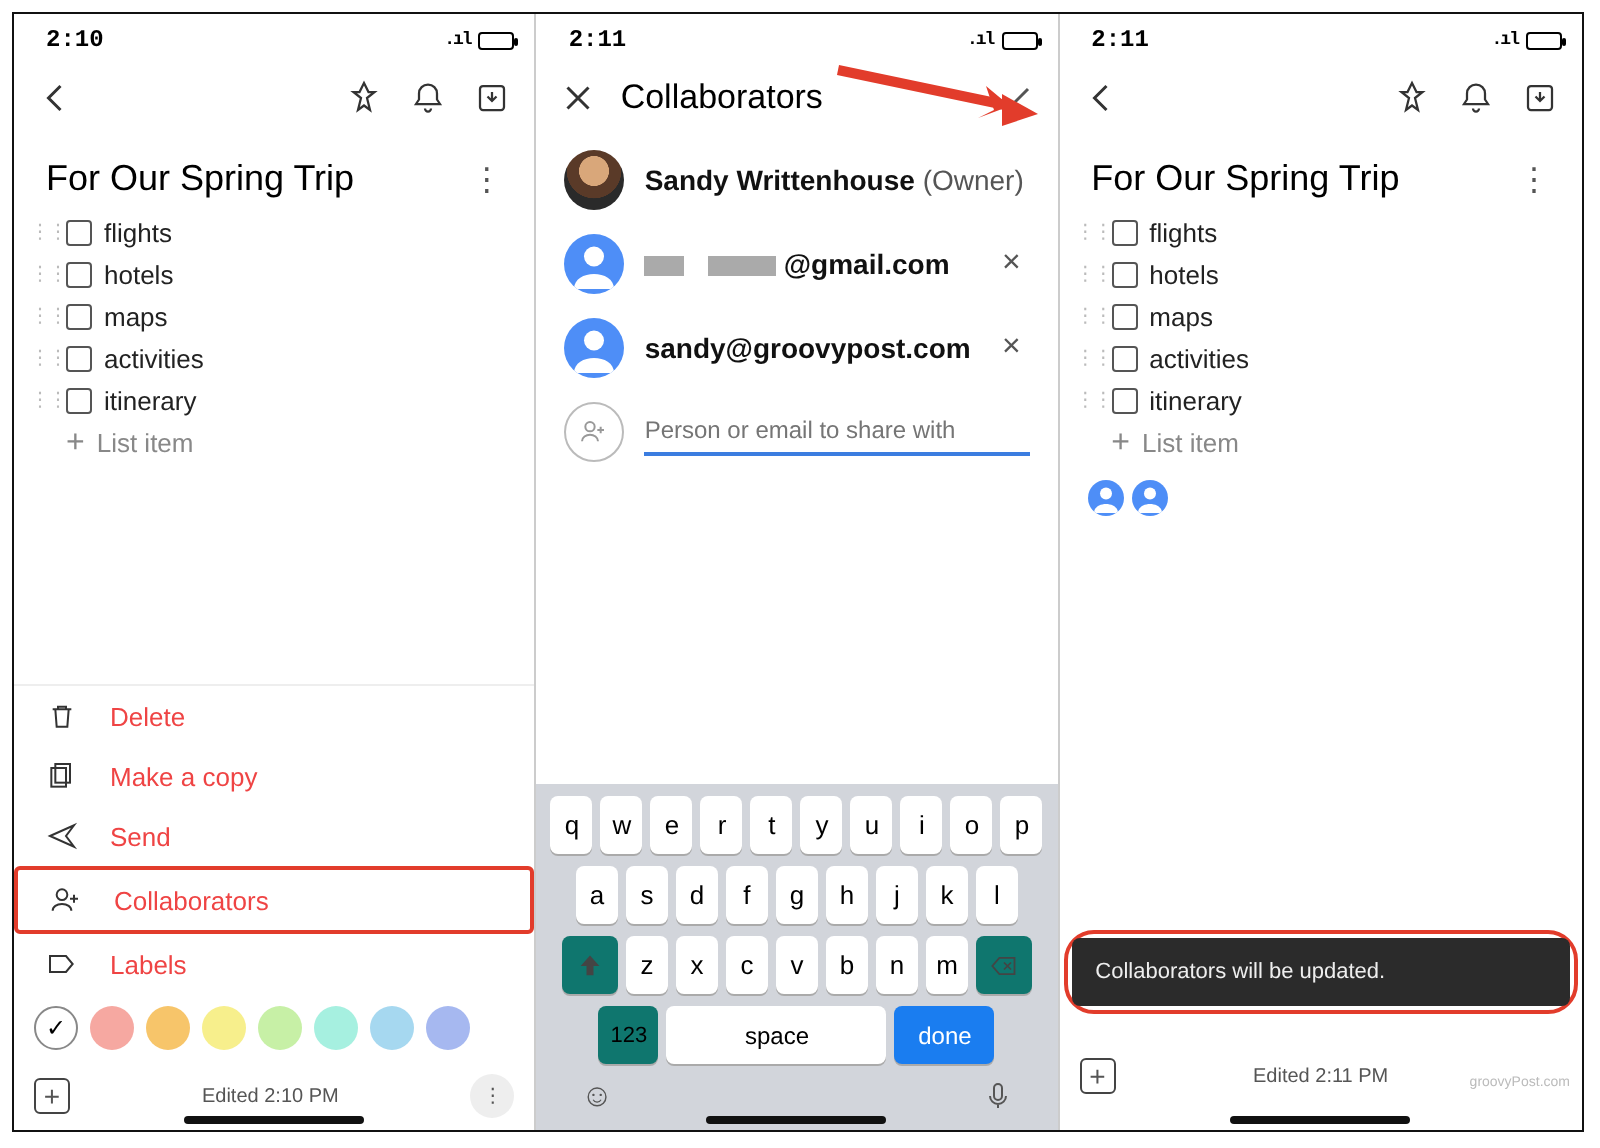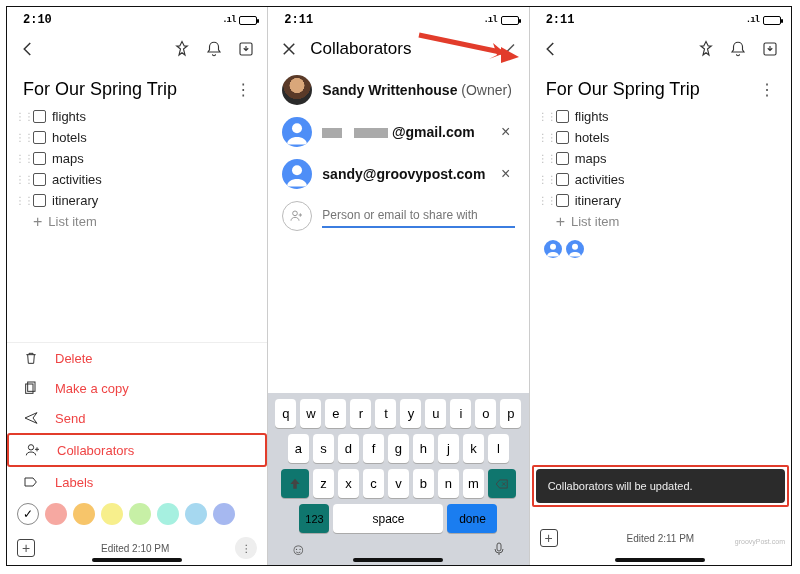--- a/index.html
+++ b/index.html
@@ -69,28 +69,28 @@
   .addcircle { width:30px; height:30px; border:1.5px solid #bbb; border-radius:50%; display:flex; align-items:center; justify-content:center; color:#888;}
   .addinput { flex:1; border:none; border-bottom:2px solid #3b7de0; font-size:12px; padding:4px 0; color:#888; outline:none; background:transparent;}
   .arrow { position:absolute; top:22px; left:410px; z-index:5; color:#e23c2b; }
 
   
   .kbd { position:absolute; bottom:0; left:0; right:0; background:#d2d5db; padding:6px 4px 4px 4px; }
   .krow { display:flex; justify-content:center; gap:4px; margin-bottom:6px;}
   .key { background:#fff; border-radius:4px; width:21px; height:29px; display:flex; align-items:center; justify-content:center; font-size:13px; box-shadow:0 1px 0 #aaa;}
   .key.fn { background:#0f766e; width:28px; font-size:11px;}
   .key.sp { width:110px; font-size:12px;}
-  .key.done { background:#1a7df0; color:#000000; width:50px; font-size:12px;}
+  .key.done { background:#1a7df0; color:#ffffff; width:50px; font-size:12px;}
   .key.num { width:30px; font-size:11px;}
   .krow.bot { gap:4px; align-items:center;}
   .emrow { display:flex; justify-content:space-between; padding:2px 18px 0 18px; font-size:16px; color:#555;}
 
   
   .snack { position:absolute; bottom:62px; left:6px; right:6px; background:#2b2b2b; color:#eee; font-size:11px; padding:11px 12px; border-radius:4px; }
-  .snack-wrap { border:2px solid #e23c2b; border-radius:2px; padding:2px; position:absolute; bottom:58px; left:2px; right:2px;}
+  .snack-wrap { border:2px solid #e23c2b; border-radius:15px; padding:2px; position:absolute; bottom:58px; left:2px; right:2px;}
   .avrow { display:flex; gap:4px; padding:8px 14px; }
   .homebar { position:absolute; bottom:3px; left:50%; transform:translateX(-50%); width:90px; height:4px; background:#111; border-radius:3px;}
   .wmark { position:absolute; bottom:20px; right:6px; font-size:7px; color:#bbb; }
 </style>
 </head>
 <body>
 
 <div class="frame">
 
 <svg class="arrow" width="110" height="36" viewBox="0 0 110 36">

